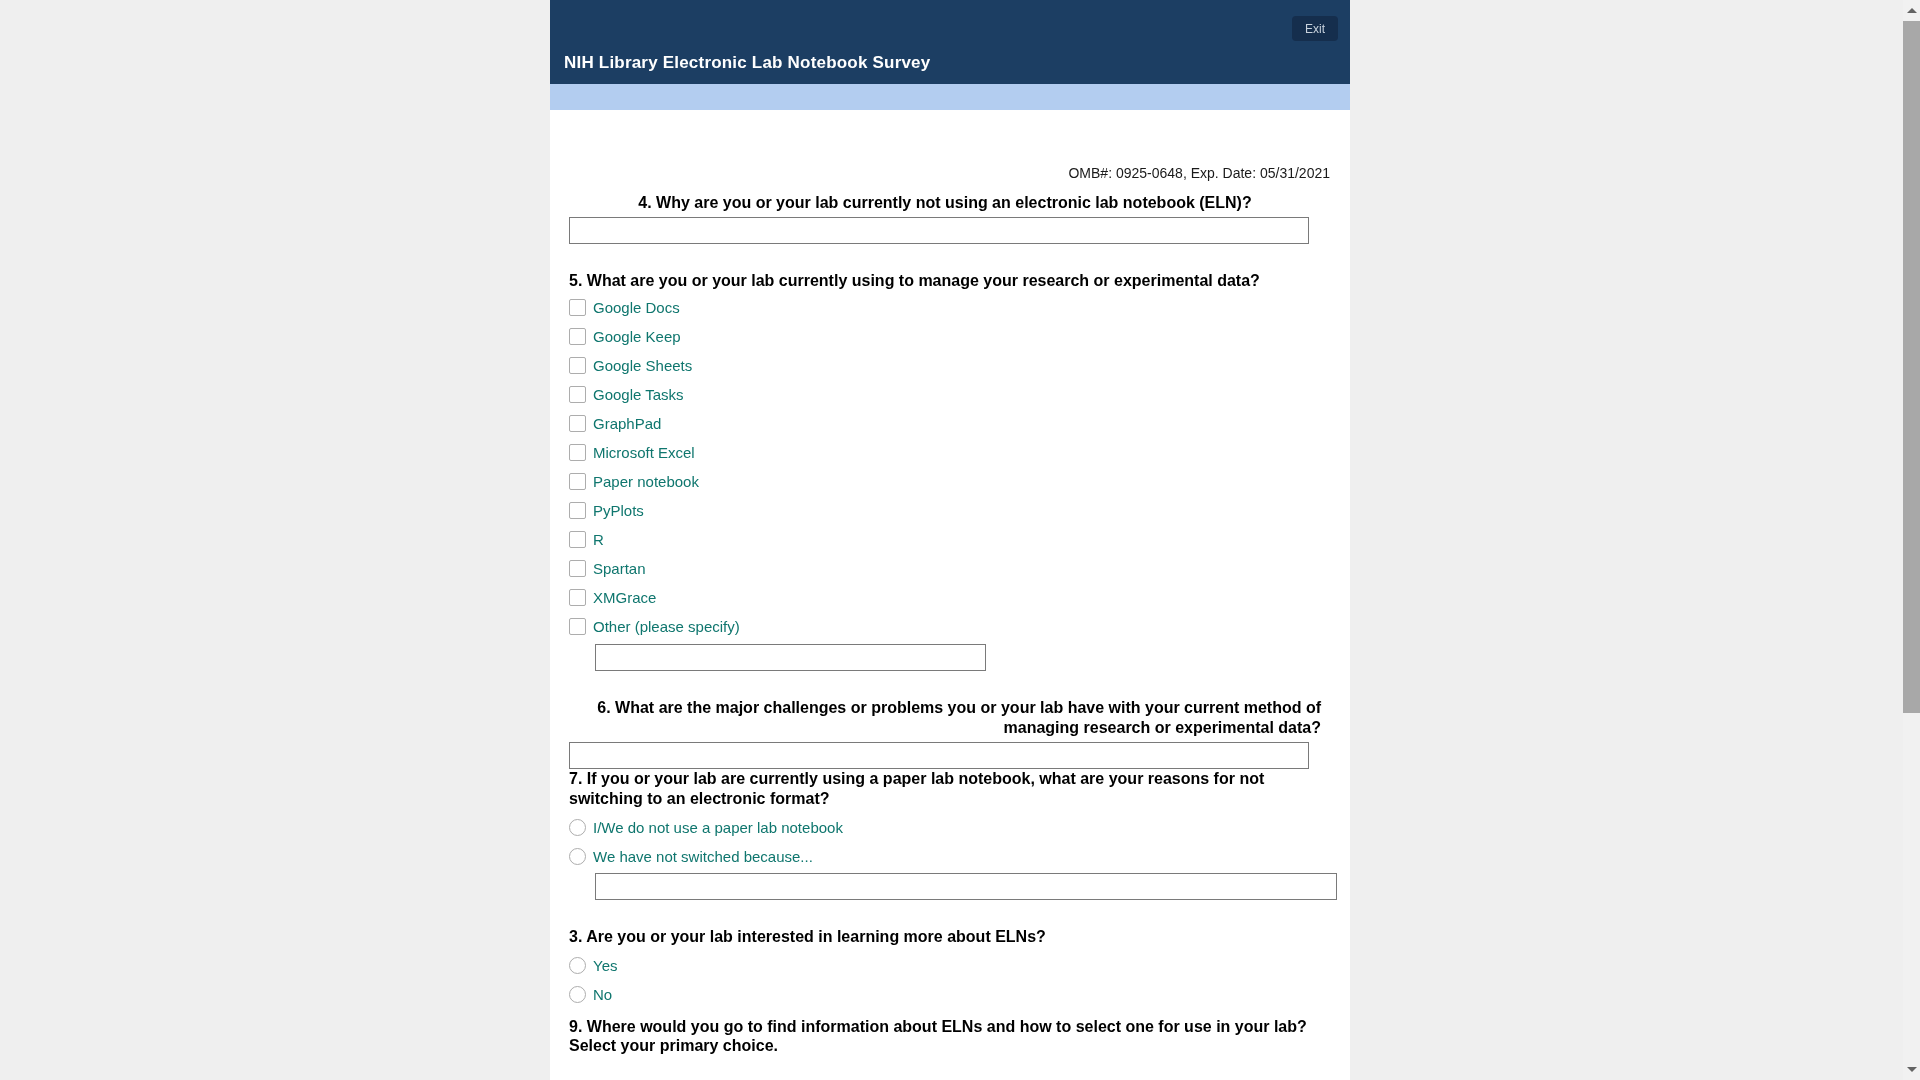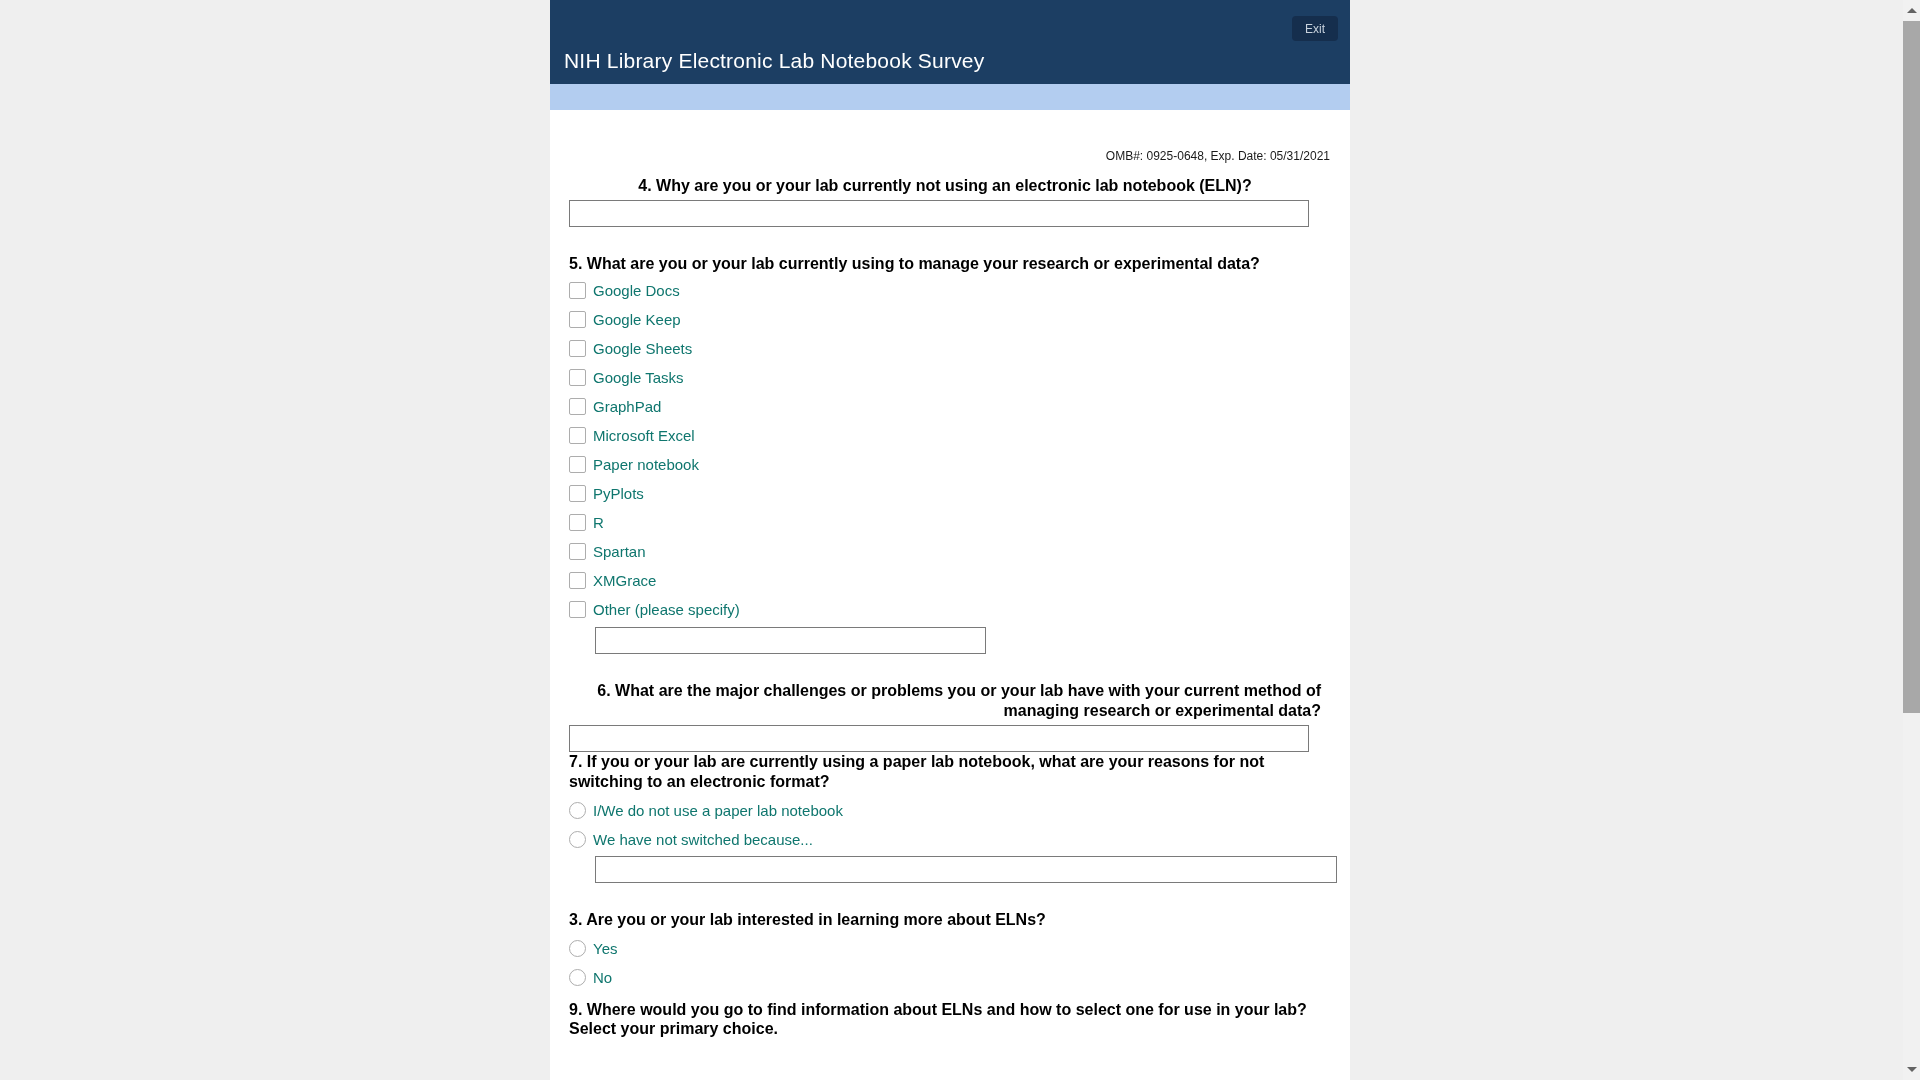--- a/index.html
+++ b/index.html
@@ -20,35 +20,35 @@
   
   .page{
     position:absolute;left:550px;top:0;width:800px;height:1080px;
     background:var(--page-bg);
   }
   .hdr{
     position:relative;height:84px;background:var(--header-bg);
   }
   .hdr-title{
     position:absolute;left:14px;bottom:11px;
-    color:#FFFFFF;font-size:21px;font-weight:normal;letter-spacing:.2px;margin-top:38px;
+    color:#FFFFFF;font-size:17px;font-weight:bold;letter-spacing:.2px;margin-top:38px;
   }
   .exit-btn{
     position:absolute;top:16px;right:12px;
     min-width:46px;height:25px;padding:0 10px;
     background:var(--exit-bg);border:none;border-radius:4px;
     color:#C8D2DD;font-size:12px;font-family:inherit;cursor:pointer;
   }
   .accent{height:26px;background:var(--accent-bar);}
 
   .content{padding:0 20px 0 19px;}
 
   .omb{
-    margin-top:37px;text-align:right;
-    font-size:12px;color:#1A1A1A;line-height:19px;
+    margin-top:54px;text-align:right;
+    font-size:14px;color:#1A1A1A;line-height:19px;
   }
 
   .q-head{
     font-size:16px;font-weight:bold;color:#000;
     line-height:19.5px;max-width:752px;
   }
   .mt-q4{margin-top:10px;text-align:center;}
   .mt-q5{margin-top:27px;}
   .mt-q6{margin-top:27px;text-align:right;}
   .mt-q7{}

